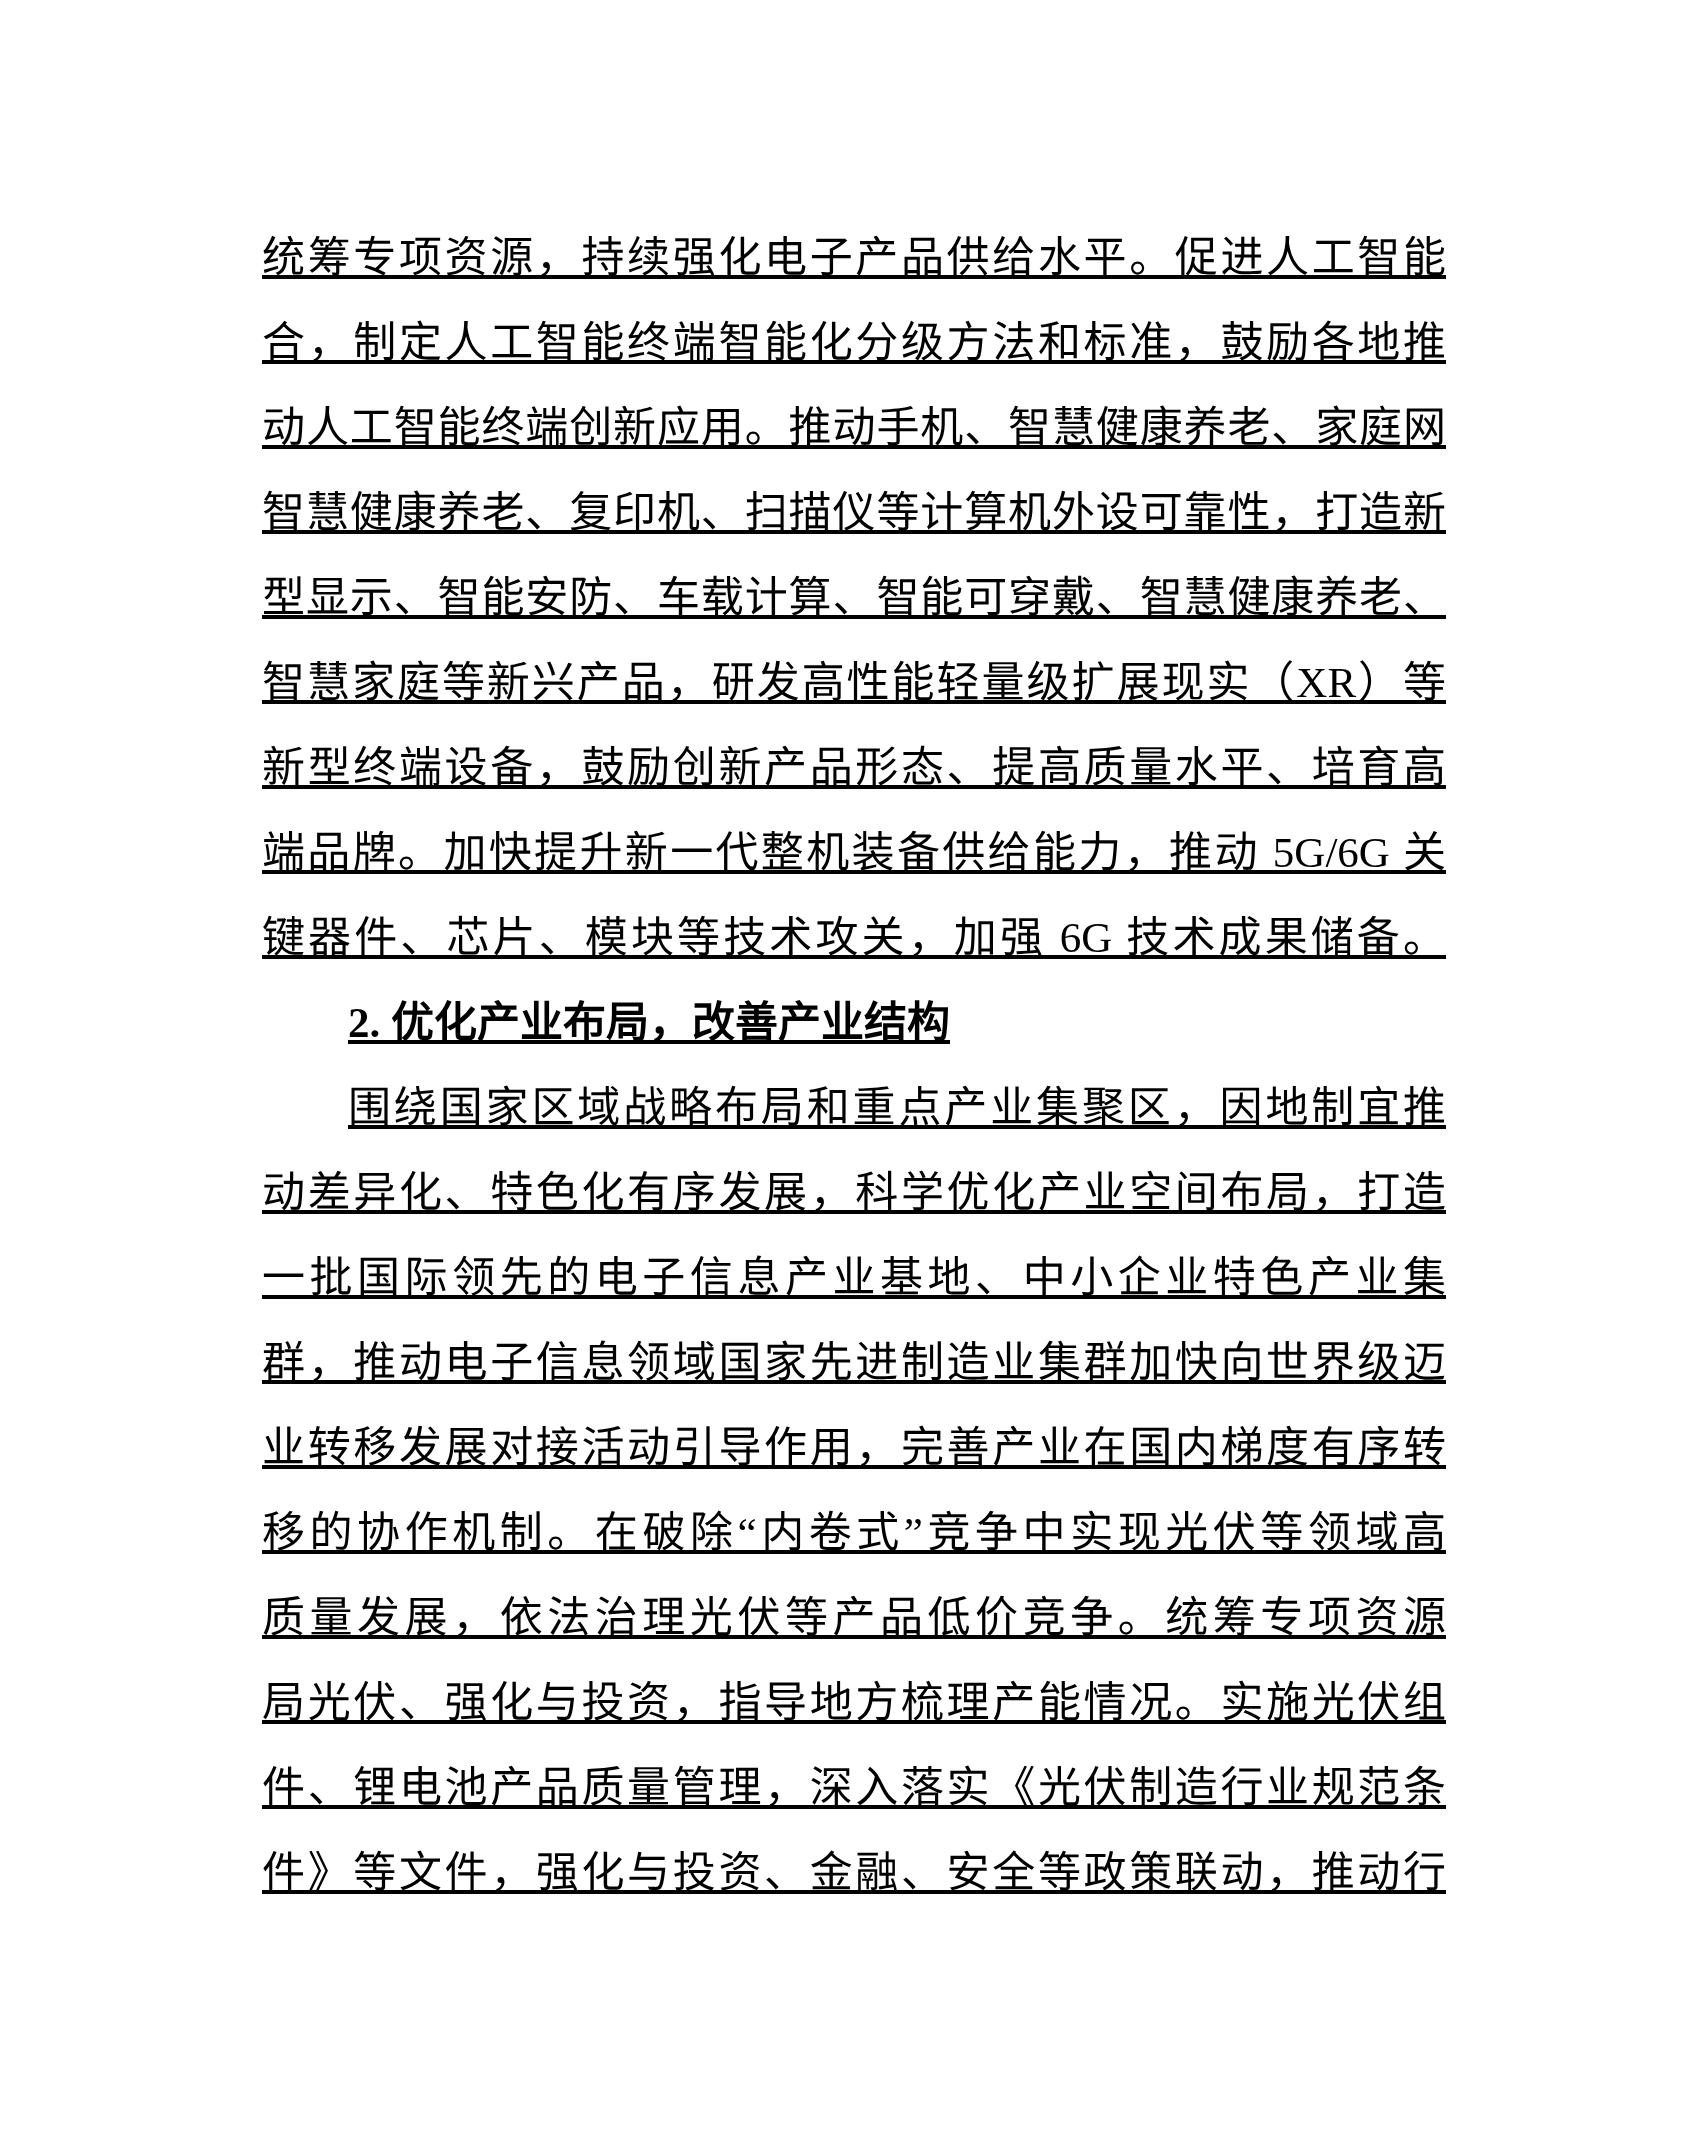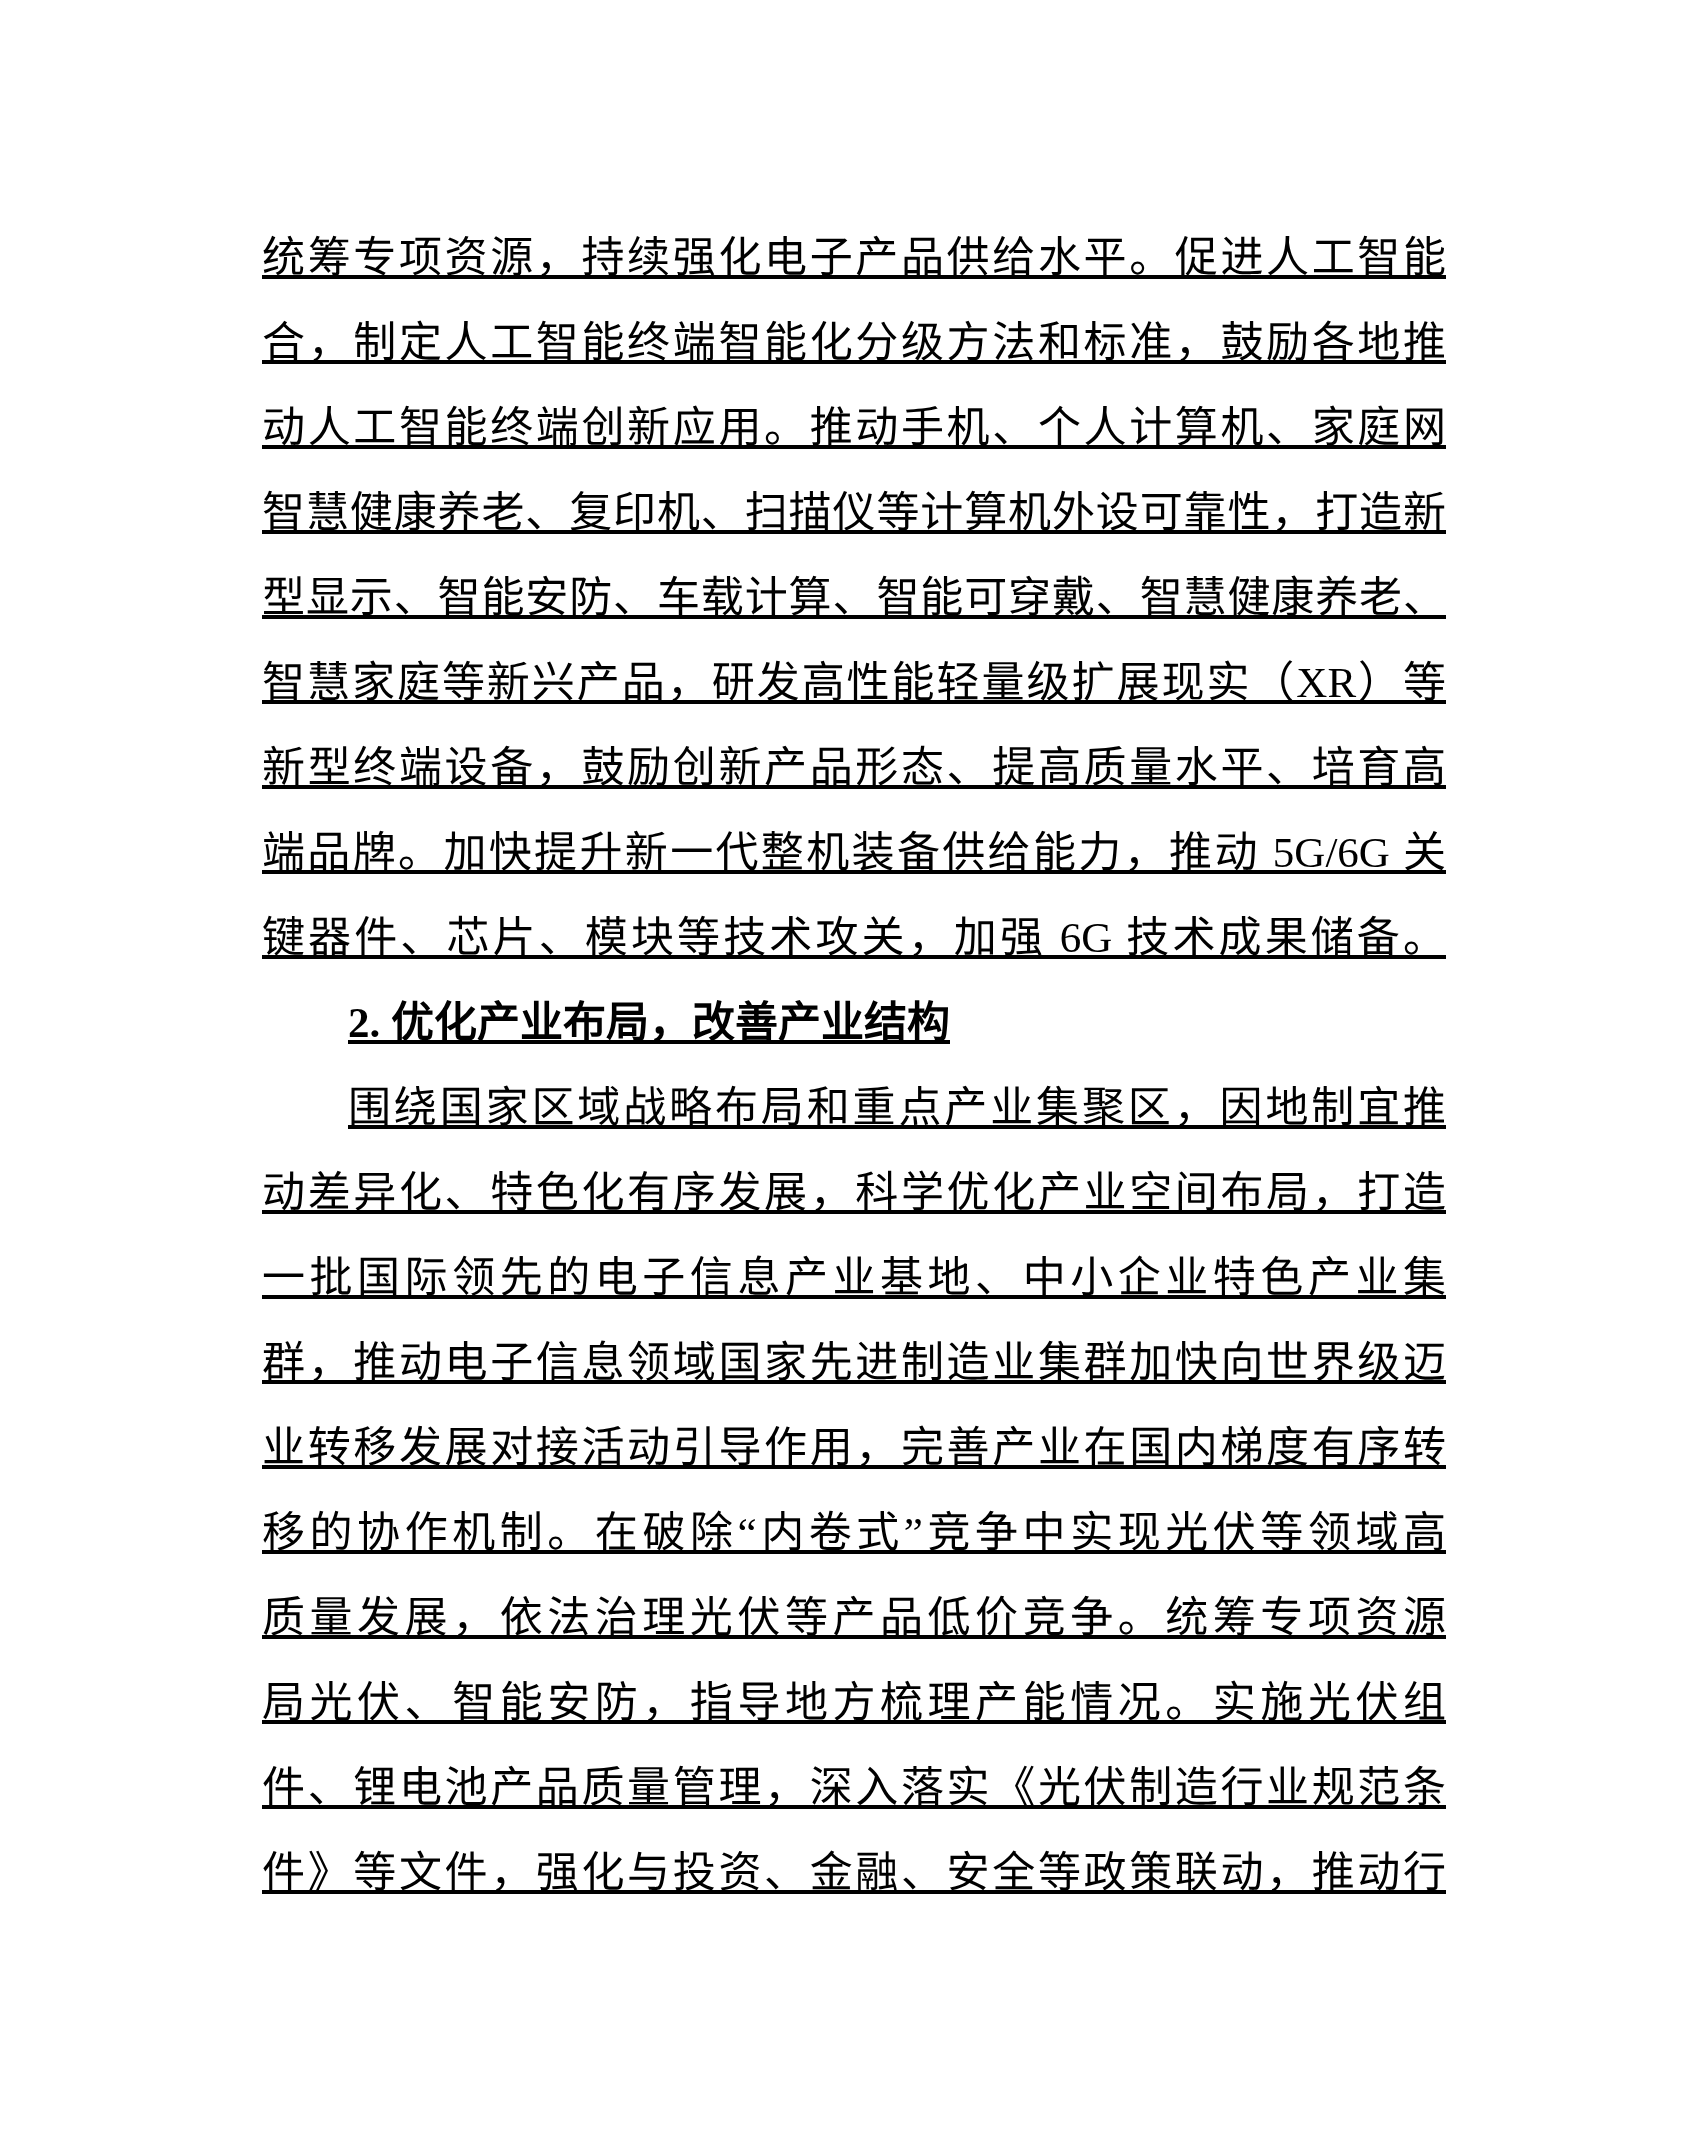--- a/index.html
+++ b/index.html
@@ -44,34 +44,34 @@
   }
 </style>
 </head>
 <body>
 
 <div class="page">
   <main class="textblock">
 
   <div class="line just">统筹专项资源，持续强化电子产品供给水平。促进人工智能</div>
       <div class="line just">合，制定人工智能终端智能化分级方法和标准，鼓励各地推</div>
-      <div class="line just">动人工智能终端创新应用。推动手机、个人计算机、家庭网</div>
+      <div class="line just">动人工智能终端创新应用。推动手机、智慧健康养老、家庭网</div>
       <div class="line just">智慧健康养老、复印机、扫描仪等计算机外设可靠性，打造新</div>
       <div class="line just">型显示、智能安防、车载计算、智能可穿戴、智慧健康养老、</div>
       <div class="line just">智慧家庭等新兴产品，研发高性能轻量级扩展现实（XR）等</div>
       <div class="line just">新型终端设备，鼓励创新产品形态、提高质量水平、培育高</div>
       <div class="line just">端品牌。加快提升新一代整机装备供给能力，推动 5G/6G 关</div>
       <div class="line just">键器件、芯片、模块等技术攻关，加强 6G 技术成果储备。</div>
       <div class="line heading indent">2. 优化产业布局，改善产业结构</div>
       <div class="line just indent">围绕国家区域战略布局和重点产业集聚区，因地制宜推</div>
       <div class="line just">动差异化、特色化有序发展，科学优化产业空间布局，打造</div>
       <div class="line just">一批国际领先的电子信息产业基地、中小企业特色产业集</div>
       <div class="line just">群，推动电子信息领域国家先进制造业集群加快向世界级迈</div>
       <div class="line just">业转移发展对接活动引导作用，完善产业在国内梯度有序转</div>
       <div class="line just">移的协作机制。在破除“内卷式”竞争中实现光伏等领域高</div>
       <div class="line just">质量发展，依法治理光伏等产品低价竞争。统筹专项资源</div>
-      <div class="line just">局光伏、智能安防，指导地方梳理产能情况。实施光伏组</div>
+      <div class="line just">局光伏、强化与投资，指导地方梳理产能情况。实施光伏组</div>
       <div class="line just">件、锂电池产品质量管理，深入落实《光伏制造行业规范条</div>
       <div class="line just">件》等文件，强化与投资、金融、安全等政策联动，推动行</div>
     </main>
 
 </div>
 
 
 </body></html>

